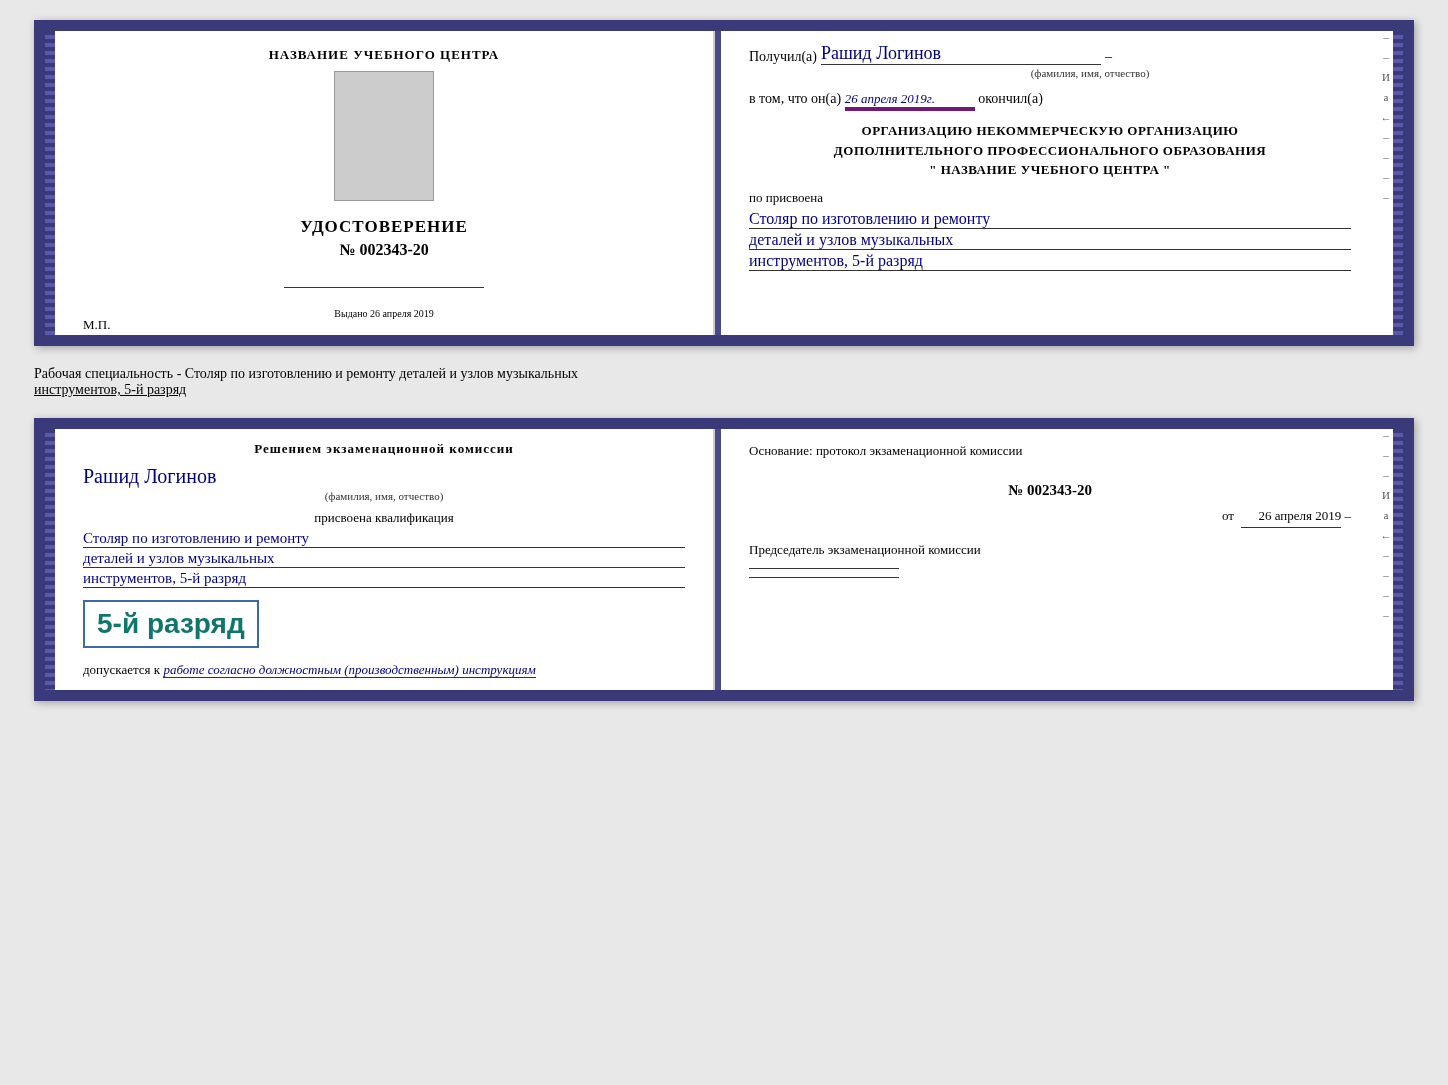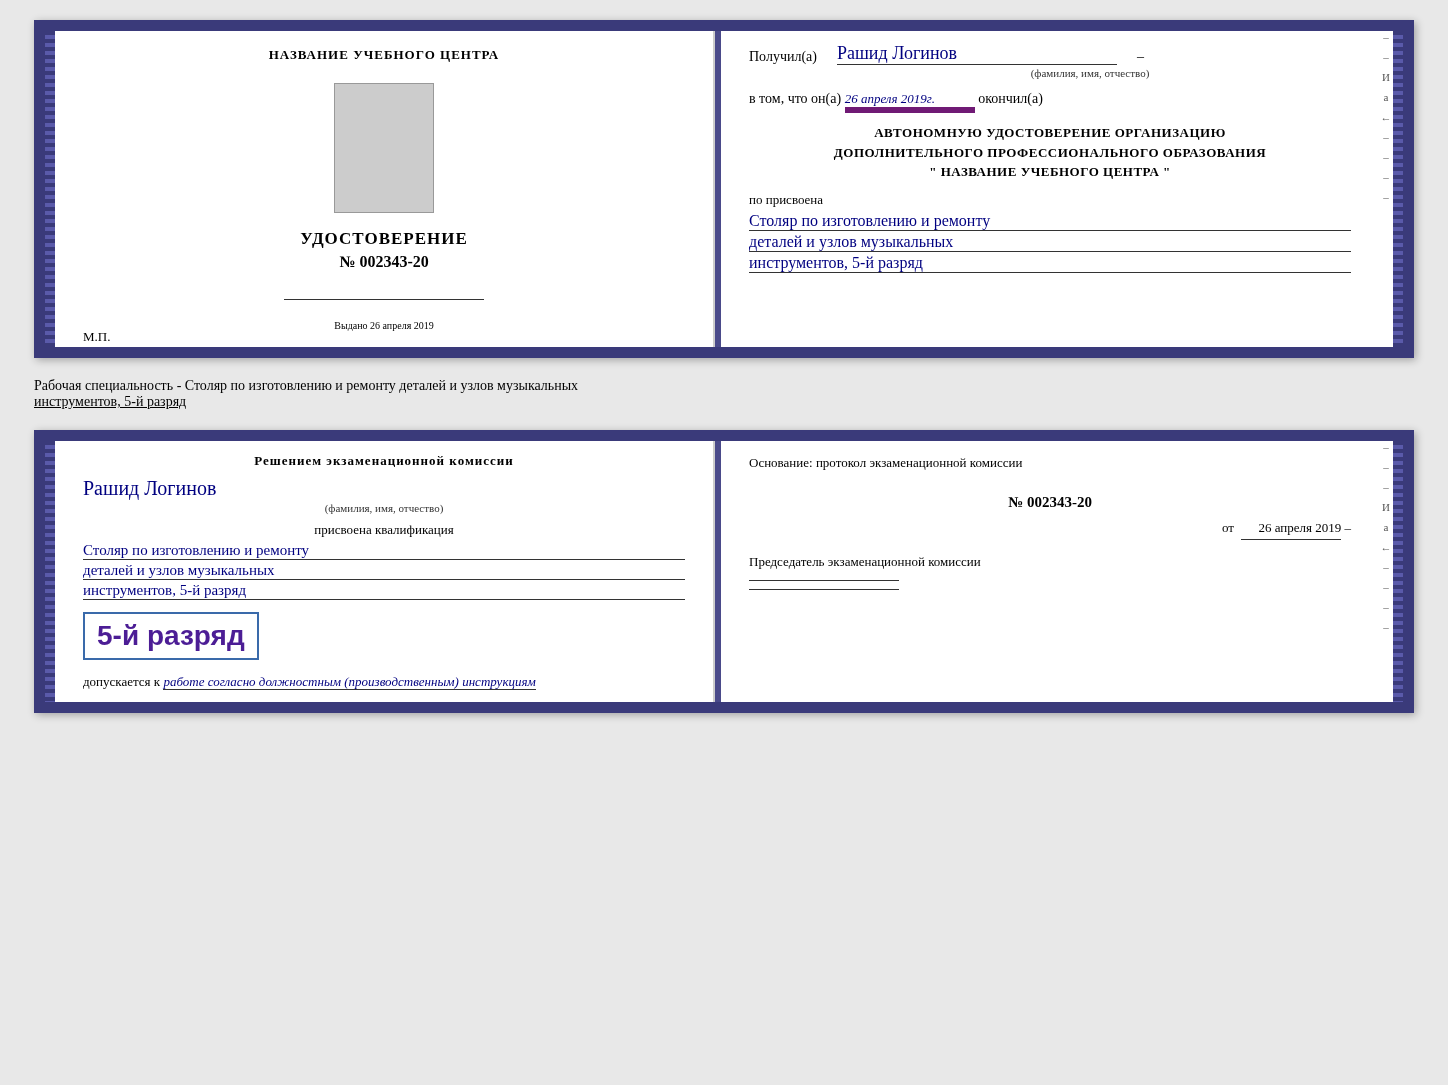--- a/index.html
+++ b/index.html
@@ -70,21 +70,21 @@
       align-items: center;
       width: 100%;
     }
 
     .org-title {
       font-size: 13px;
       font-weight: bold;
       text-align: center;
       letter-spacing: 1px;
       color: #000;
-      margin-bottom: 20px;
+      margin-bottom: 8px;
     }
 
     .photo-placeholder {
       width: 100px;
       height: 130px;
       background: #ccc;
       border: 1px solid #999;
       margin-bottom: 16px;
     }
 
@@ -119,21 +119,21 @@
       font-size: 13px;
       position: absolute;
       bottom: 10px;
       left: 28px;
     }
 
     
     .poluchil-row {
       display: flex;
       align-items: flex-end;
-      gap: 20px;
+      gap: 4px;
       margin-bottom: 2px;
       font-size: 14px;
     }
 
     .poluchil-row .name-handwritten {
       font-family: 'Comic Sans MS', cursive;
       font-size: 18px;
       color: #000080;
       border-bottom: 1px solid #333;
       min-width: 280px;
@@ -150,21 +150,21 @@
     .vtom-row {
       font-size: 14px;
       margin: 12px 0 4px 0;
     }
 
     .vtom-row .date-handwritten {
       font-family: 'Comic Sans MS', cursive;
       font-size: 13px;
       color: #000080;
       font-style: italic;
-      border-bottom: 6px solid #701a75;
+      border-bottom: 4px solid #701a75;
       display: inline-block;
       min-width: 130px;
     }
 
     .auto-block {
       margin: 10px 0;
       font-size: 13px;
       font-weight: bold;
       text-align: center;
       letter-spacing: 0.5px;
@@ -242,21 +242,21 @@
     .razryad-box {
       border: 2px solid #3a6aaa;
       display: inline-block;
       padding: 6px 12px;
       margin: 8px 0;
     }
 
     .razryad-big {
       font-size: 28px;
       font-weight: bold;
-      color: #4c1d95;
+      color: #0f766e;
       font-family: Arial, sans-serif;
     }
 
     .dopuskaetsya {
       font-size: 13px;
       margin-top: 6px;
     }
 
     .dopuskaetsya .italic-handwritten {
       font-style: italic;
@@ -360,21 +360,21 @@
       <span class="small-label" style="margin-left:80px;">(фамилия, имя, отчество)</span>
     </div>
 
     <div class="vtom-row">
       <span>в том, что он(а)</span>
       <span class="date-handwritten">26 апреля 2019г.</span>
       <span>окончил(а)</span>
     </div>
 
     <div class="auto-block">
-      <div>АВТОНОМНУЮ УДОСТОВЕРЕНИЕ ОРГАНИЗАЦИЮ</div>
+      <div>ОРГАНИЗАЦИЮ НЕКОММЕРЧЕСКУЮ ОРГАНИЗАЦИЮ</div>
       <div>ДОПОЛНИТЕЛЬНОГО ПРОФЕССИОНАЛЬНОГО ОБРАЗОВАНИЯ</div>
       <div>"    НАЗВАНИЕ УЧЕБНОГО ЦЕНТРА    "</div>
     </div>
 
     <div class="po-professii">по присвоена</div>
     <div class="qualification-lines">
       <span class="profession-handwritten">Столяр по изготовлению и ремонту</span>
       <span class="profession-handwritten">деталей и узлов музыкальных</span>
       <span class="profession-handwritten">инструментов, 5-й разряд</span>
     </div>

